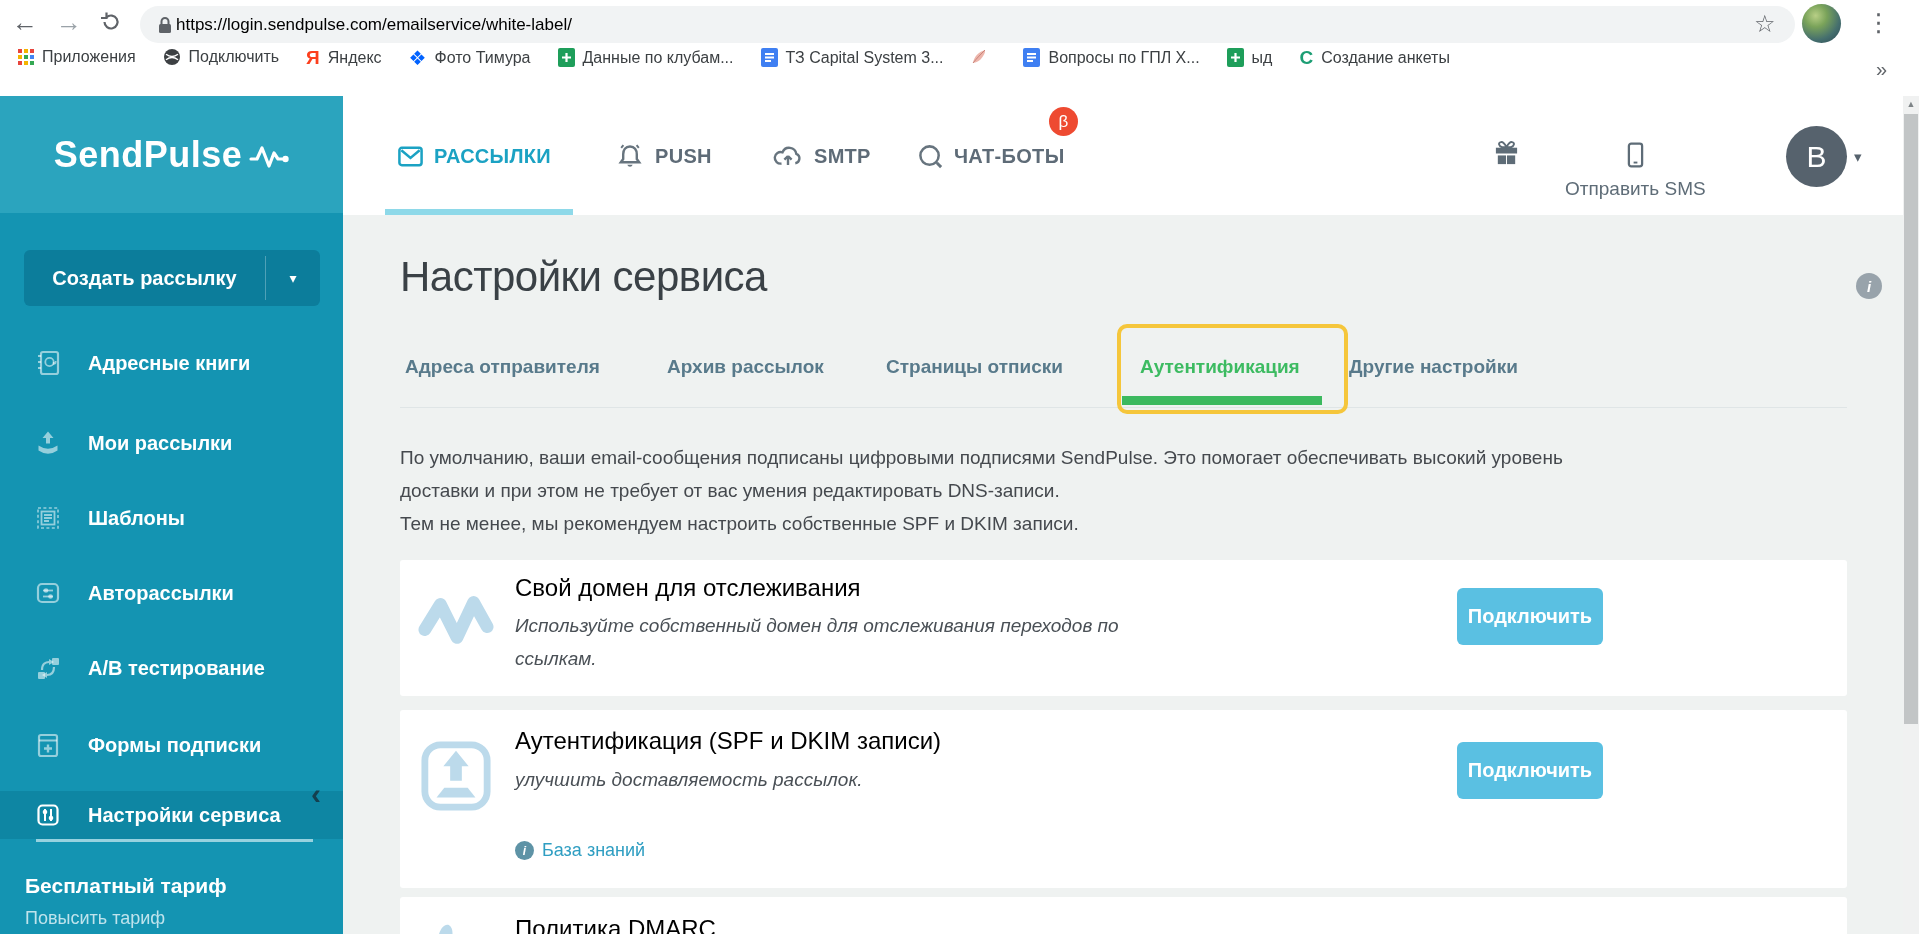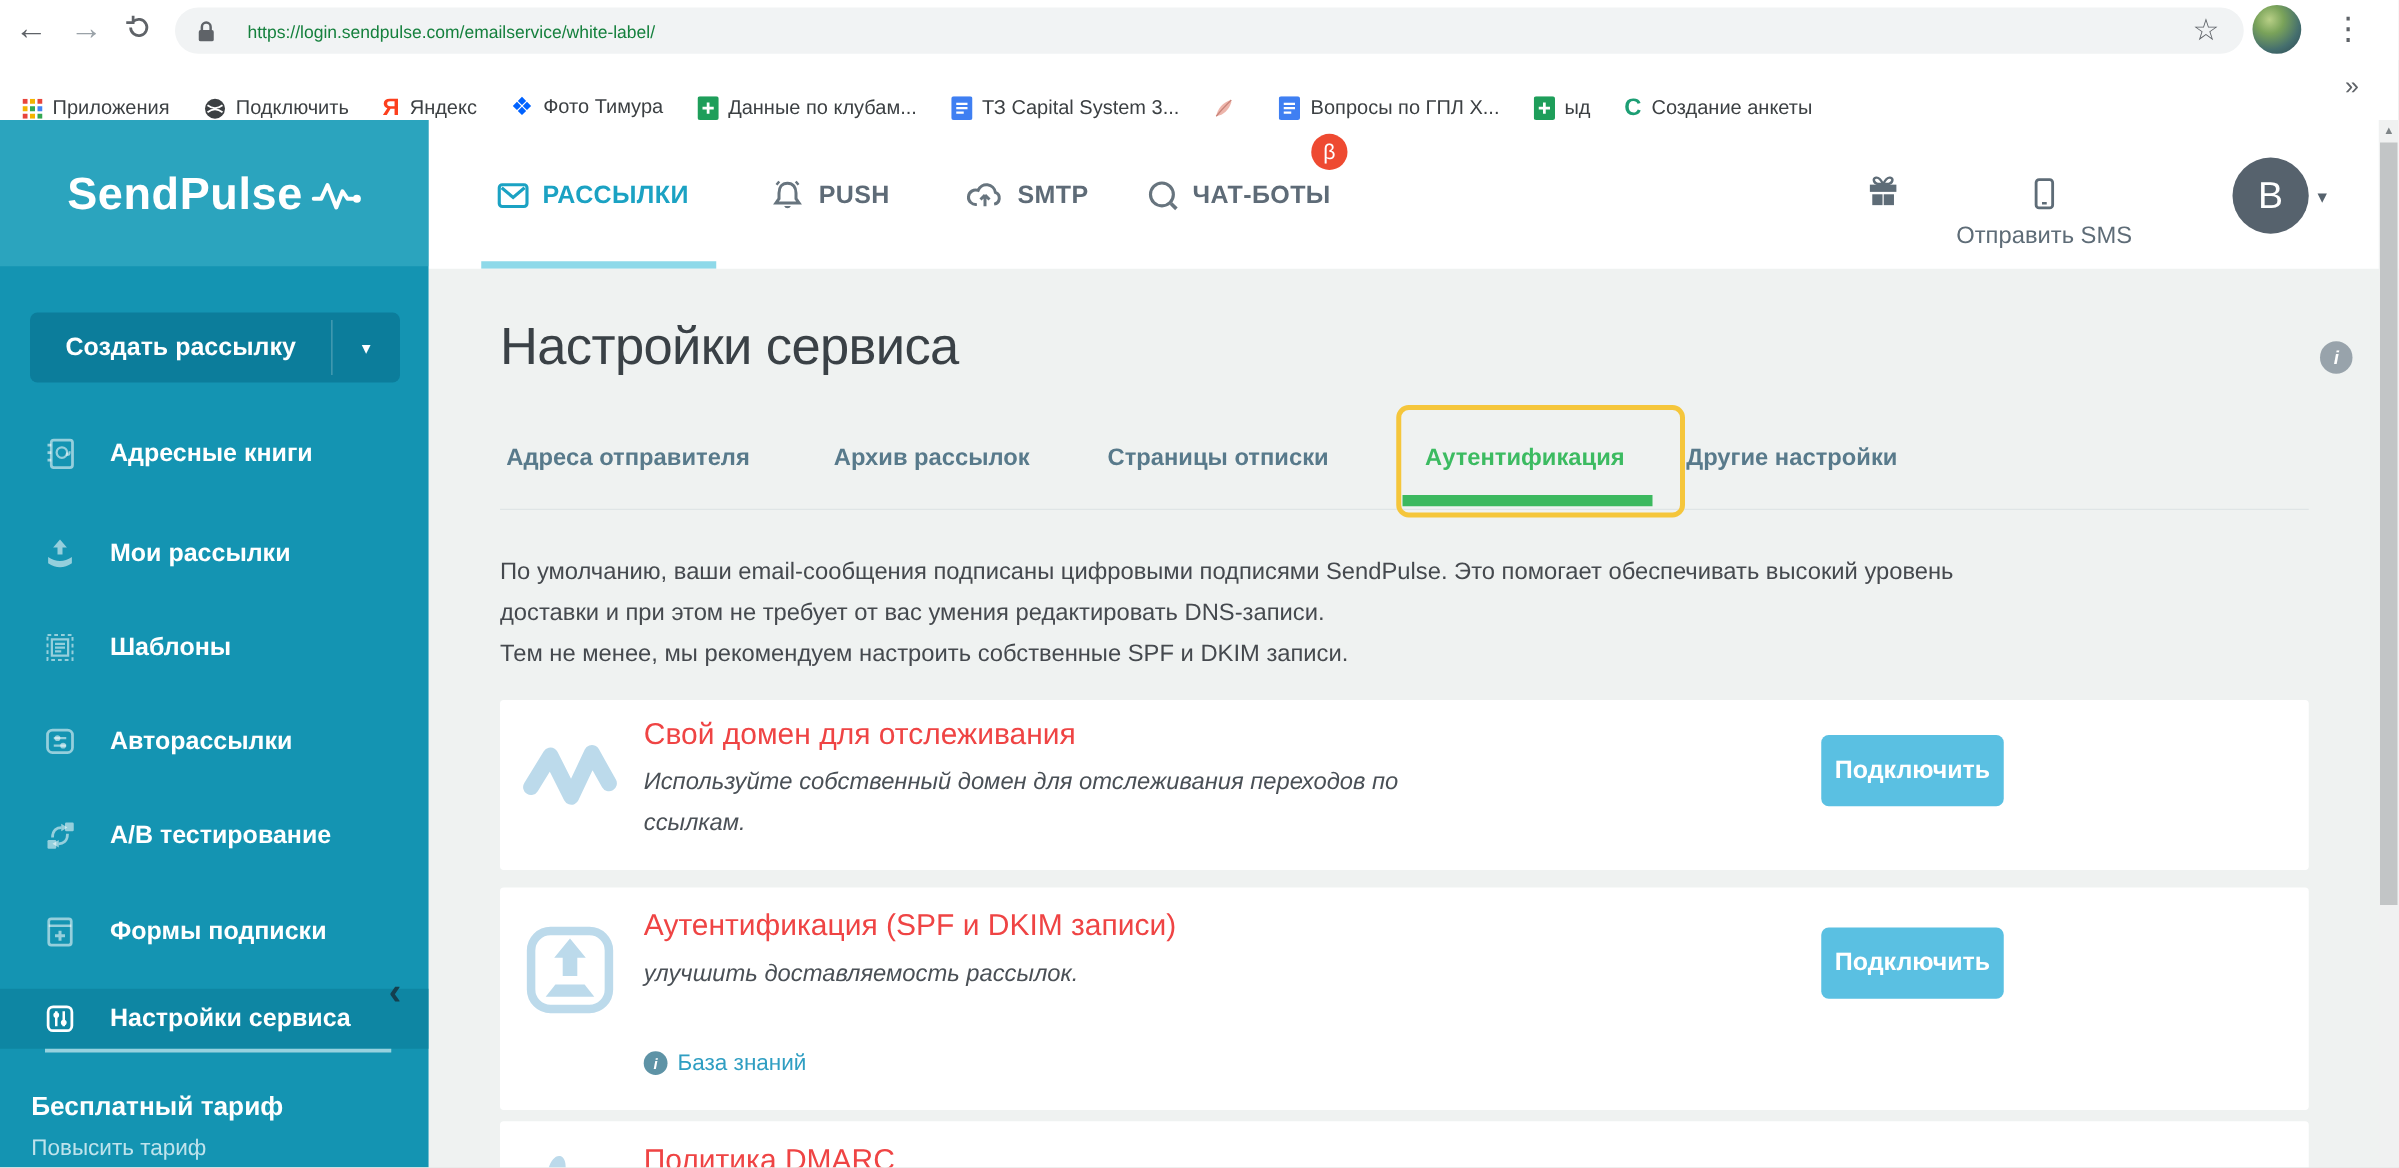--- a/index.html
+++ b/index.html
@@ -5,27 +5,27 @@
   * { margin:0; padding:0; box-sizing:border-box; }
   html,body { background:#ddd; }
   body { font-family:"Liberation Sans", sans-serif; }
   .screen { position:relative; width:1919px; height:934px; background:#fff; overflow:hidden; }
 
   
   .toolbar { position:absolute; left:0; top:0; width:1919px; height:48px; background:#fff; }
   .tb-btn { position:absolute; font-size:26px; color:#5f6368; line-height:1; cursor:default; }
   .tb-btn.fwd { color:#9aa2a8; }
   .urlbar { position:absolute; left:140px; top:6px; width:1655px; height:37px; background:#f1f3f4; border-radius:19px; display:flex; align-items:center; padding:0 18px; }
-  .urltext { font-size:14px; color:#15803d; margin-left:26px; }
+  .urltext { font-size:17px; color:#000000; margin-left:4px; }
   .star { position:absolute; left:1754px; top:10px; font-size:24px; color:#5f6368; }
   .chrome-avatar { position:absolute; left:1802px; top:4px; width:39px; height:39px; border-radius:50%;
       background: radial-gradient(circle at 35% 30%, #b8cf86 0%, #7aa35a 30%, #456f6e 65%, #2a4550 100%); }
   .menu-dots { position:absolute; left:1866px; top:8px; font-size:25px; color:#5f6368; }
 
-  .bmbar { position:absolute; left:0; top:48px; width:1818px; height:48px; background:#fff; display:flex; align-items:flex-end; padding-left:18px; gap:27px; }
+  .bmbar { position:absolute; left:0; top:48px; width:1818px; height:48px; background:#fff; display:flex; align-items:flex-start; padding-left:18px; gap:27px; }
   .bm-item { display:flex; align-items:center; gap:8px; font-size:16px; color:#3c4043; white-space:nowrap; }
   .bm-glyph { font-weight:bold; font-size:19px; line-height:1; }
   .bm-glyph.yx { color:#FC3F1D; }
   .bm-glyph.db { color:#0062FF; font-weight:normal; font-size:20px; }
   .bm-glyph.cc { color:#1C9E74; }
   .bm-more { position:absolute; left:1876px; top:58px; font-size:20px; color:#5f6368; }
 
   
   .sidebar { position:absolute; left:0; top:96px; width:343px; height:838px; background:#1494B2; }
   .logo-block { position:absolute; left:0; top:0; width:343px; height:117px; background:#2BA4BE; display:flex; align-items:center; justify-content:center; gap:7px; }
@@ -62,21 +62,21 @@
   .page-title { position:absolute; left:57px; top:38px; font-size:42px; color:#3A4146; letter-spacing:-.5px; }
   .info-badge { position:absolute; left:1513px; top:58px; width:26px; height:26px; border-radius:50%; background:#98A3AB; color:#fff; font-size:15px; font-weight:bold; font-style:italic; display:flex; align-items:center; justify-content:center; cursor:pointer; }
   .tab { position:absolute; top:141px; font-size:19px; font-weight:bold; color:#587A8B; cursor:pointer; white-space:nowrap; }
   .tab.active { color:#3CBB61; }
   .tabs-divider { position:absolute; left:57px; top:192px; width:1447px; height:1px; background:#DFE5E6; }
   .tab-greenbar { position:absolute; left:779px; top:181px; width:200px; height:9px; background:#3CB95F; }
   .tab-highlight { position:absolute; left:774px; top:109px; width:231px; height:90px; border:4px solid #F5C63B; border-radius:10px; }
   .intro { position:absolute; left:57px; top:226px; font-size:19px; color:#45494E; line-height:33px; }
 
   .card { position:absolute; left:57px; width:1447px; background:#fff; border-radius:3px; }
-  .card-title { position:absolute; left:115px; font-size:24px; color:#ef4444; }
+  .card-title { position:absolute; left:115px; font-size:24px; color:#000000; }
   .card-desc { position:absolute; left:115px; font-size:19px; font-style:italic; color:#4A5056; line-height:33px; }
   .kb-link { position:absolute; left:115px; display:flex; align-items:center; gap:8px; cursor:pointer; }
   .kb-icon { width:19px; height:19px; border-radius:50%; background:#5E93A6; color:#fff; font-size:12px; font-weight:bold; font-style:italic; display:flex; align-items:center; justify-content:center; }
   .kb-text { font-size:18px; color:#2F9EC2; }
   .connect-btn { position:absolute; left:1057px; width:146px; height:57px; background:#5AC0E2; border:none; border-radius:6px; color:#fff; font-size:20px; font-weight:bold; font-family:"Liberation Sans",sans-serif; cursor:pointer; }
 
   
   .scrollbar { position:absolute; left:1903px; top:96px; width:16px; height:838px; background:#F0F1F1; }
   .sb-arrow { position:absolute; left:0; top:3px; width:16px; text-align:center; font-size:9px; color:#7E8487; cursor:pointer; }
   .sb-thumb { position:absolute; left:1px; top:18px; width:14px; height:610px; background:#C2C5C6; cursor:pointer; }

